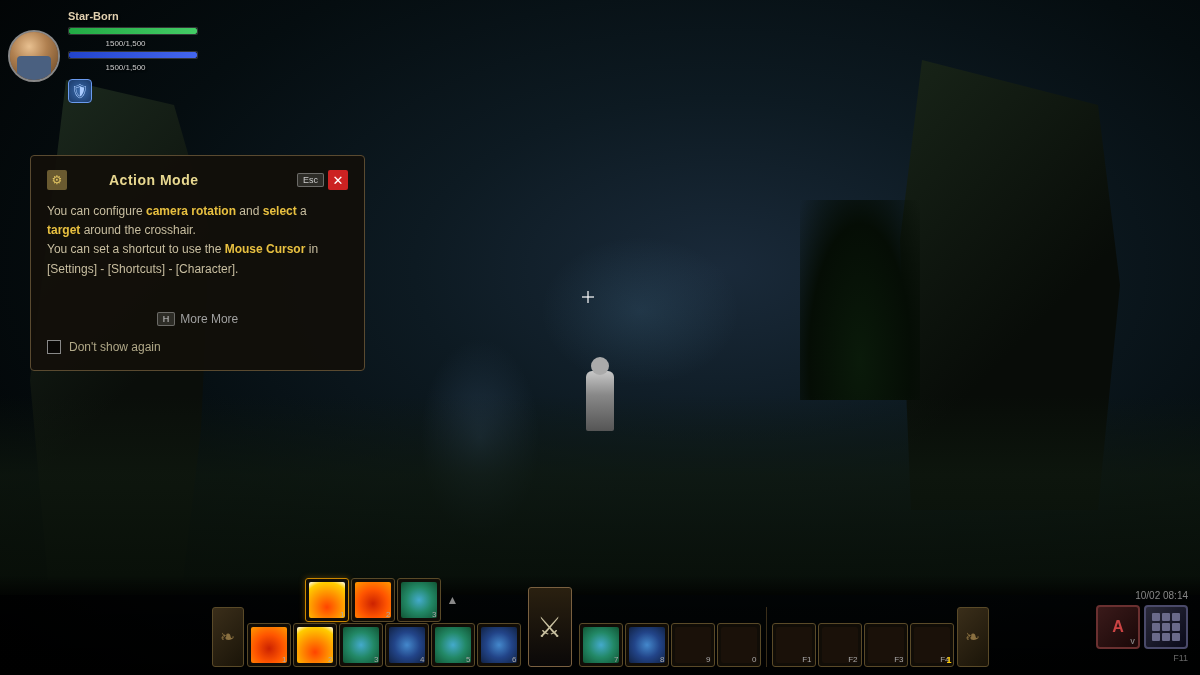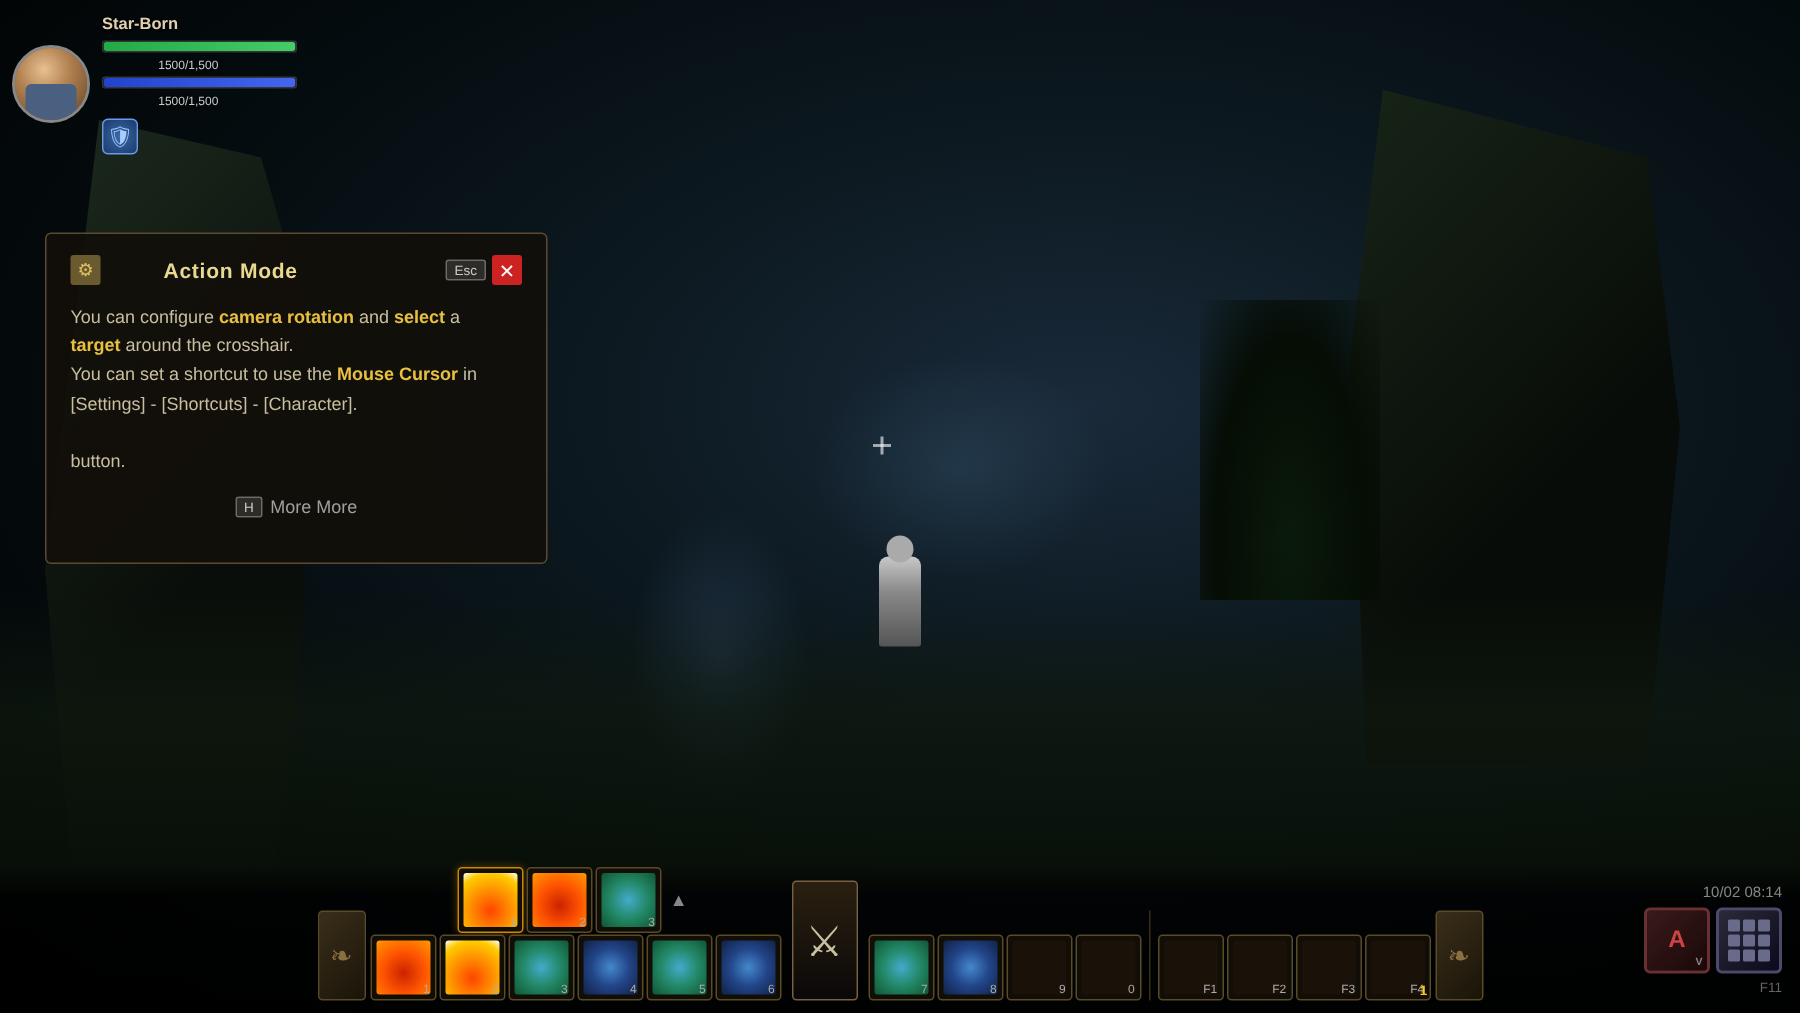--- a/index.html
+++ b/index.html
@@ -515,25 +515,28 @@
     <p>
       <span class="highlight-gold">target</span> around the crosshair.
     </p>
     <p>
       You can set a shortcut to use the <span class="highlight-gold">Mouse Cursor</span> in
     </p>
     <p>
       [Settings] - [Shortcuts] - [Character].
     </p>
     <br>
-    <p>button.</p>
   </div>
   <div id="view-more-btn">
     <span class="key-badge">H</span>
     <span>More More</span>
+  </div>
+  <div id="popup-footer">
+    <div id="dont-show-checkbox"></div>
+    <span id="dont-show-label">Don't show again</span>
   </div>
 </div>
 
 <div id="bottom-bar">
   <div id="bottom-bar-inner">
 
     <div class="bar-end">❧</div>
 
     <div class="section-group">
 

